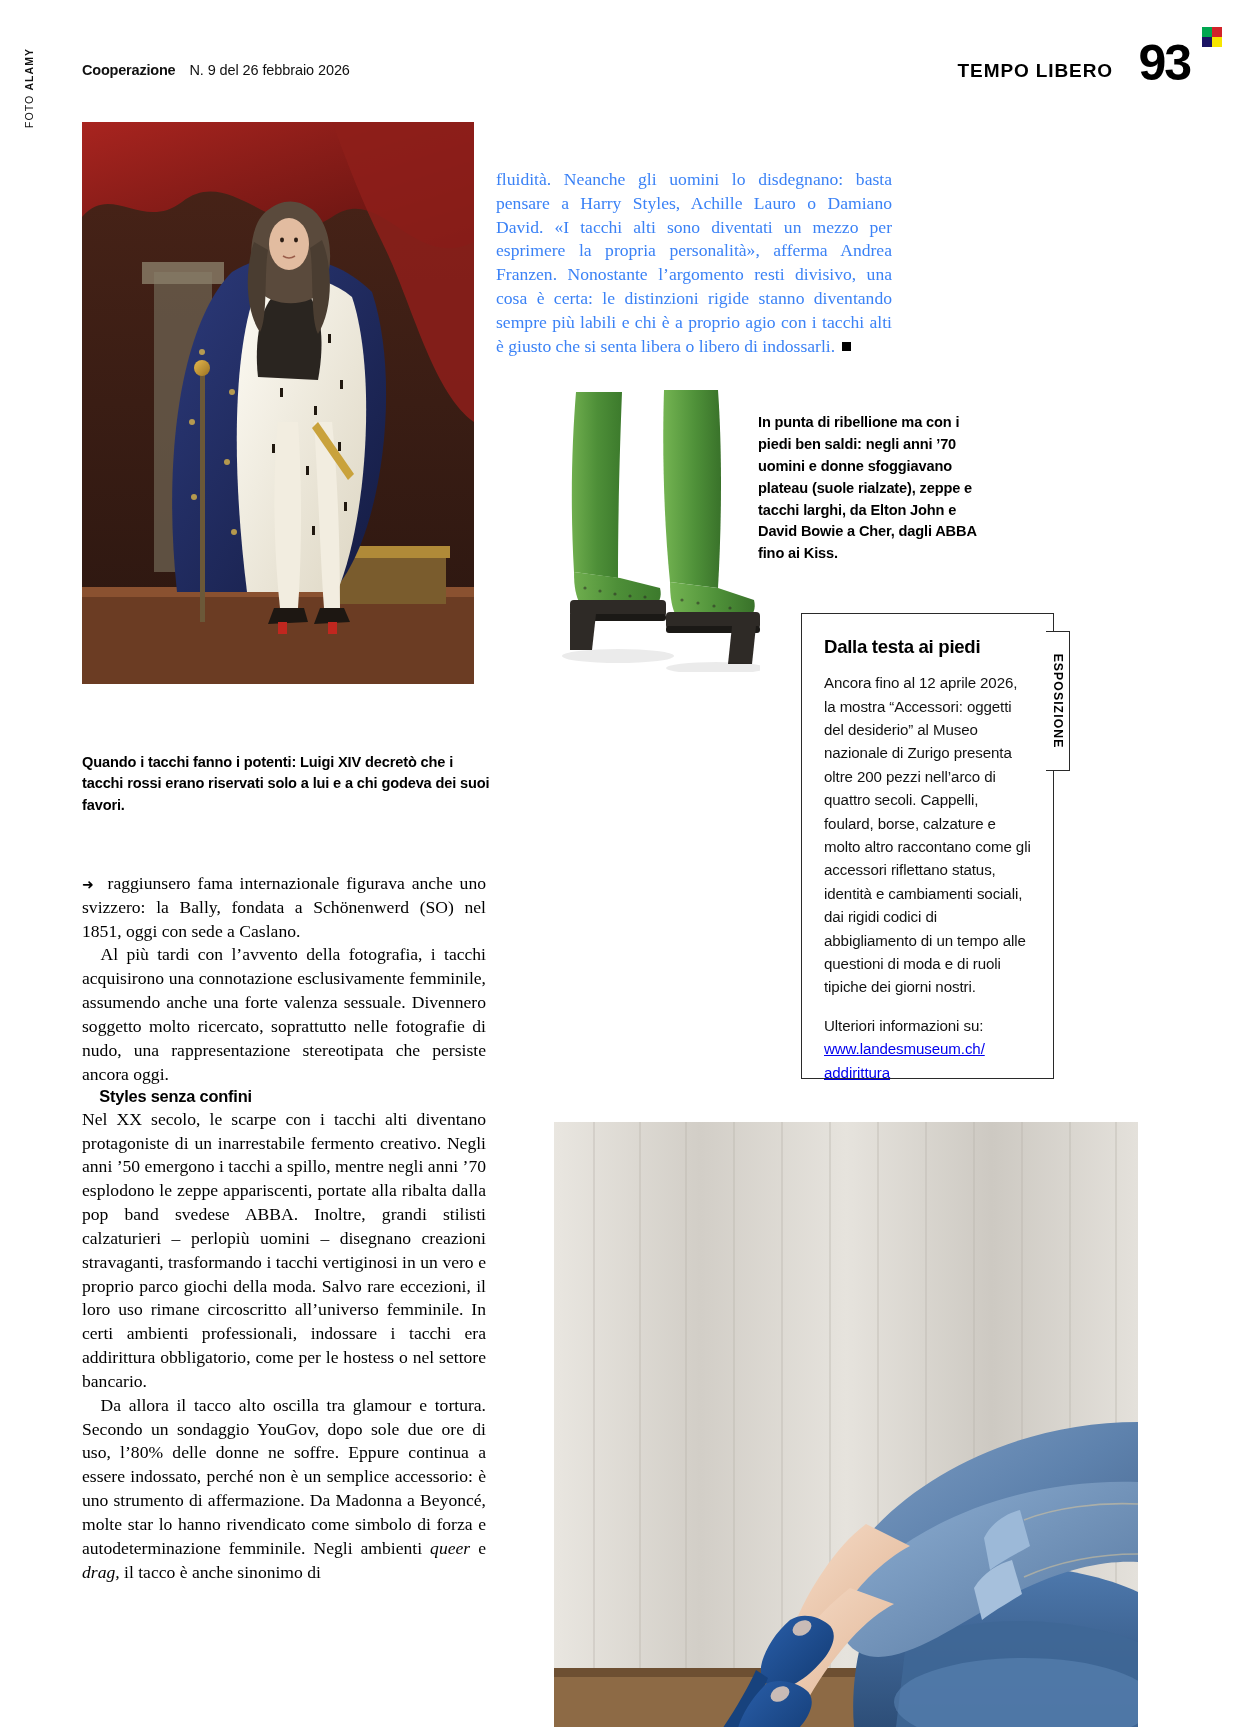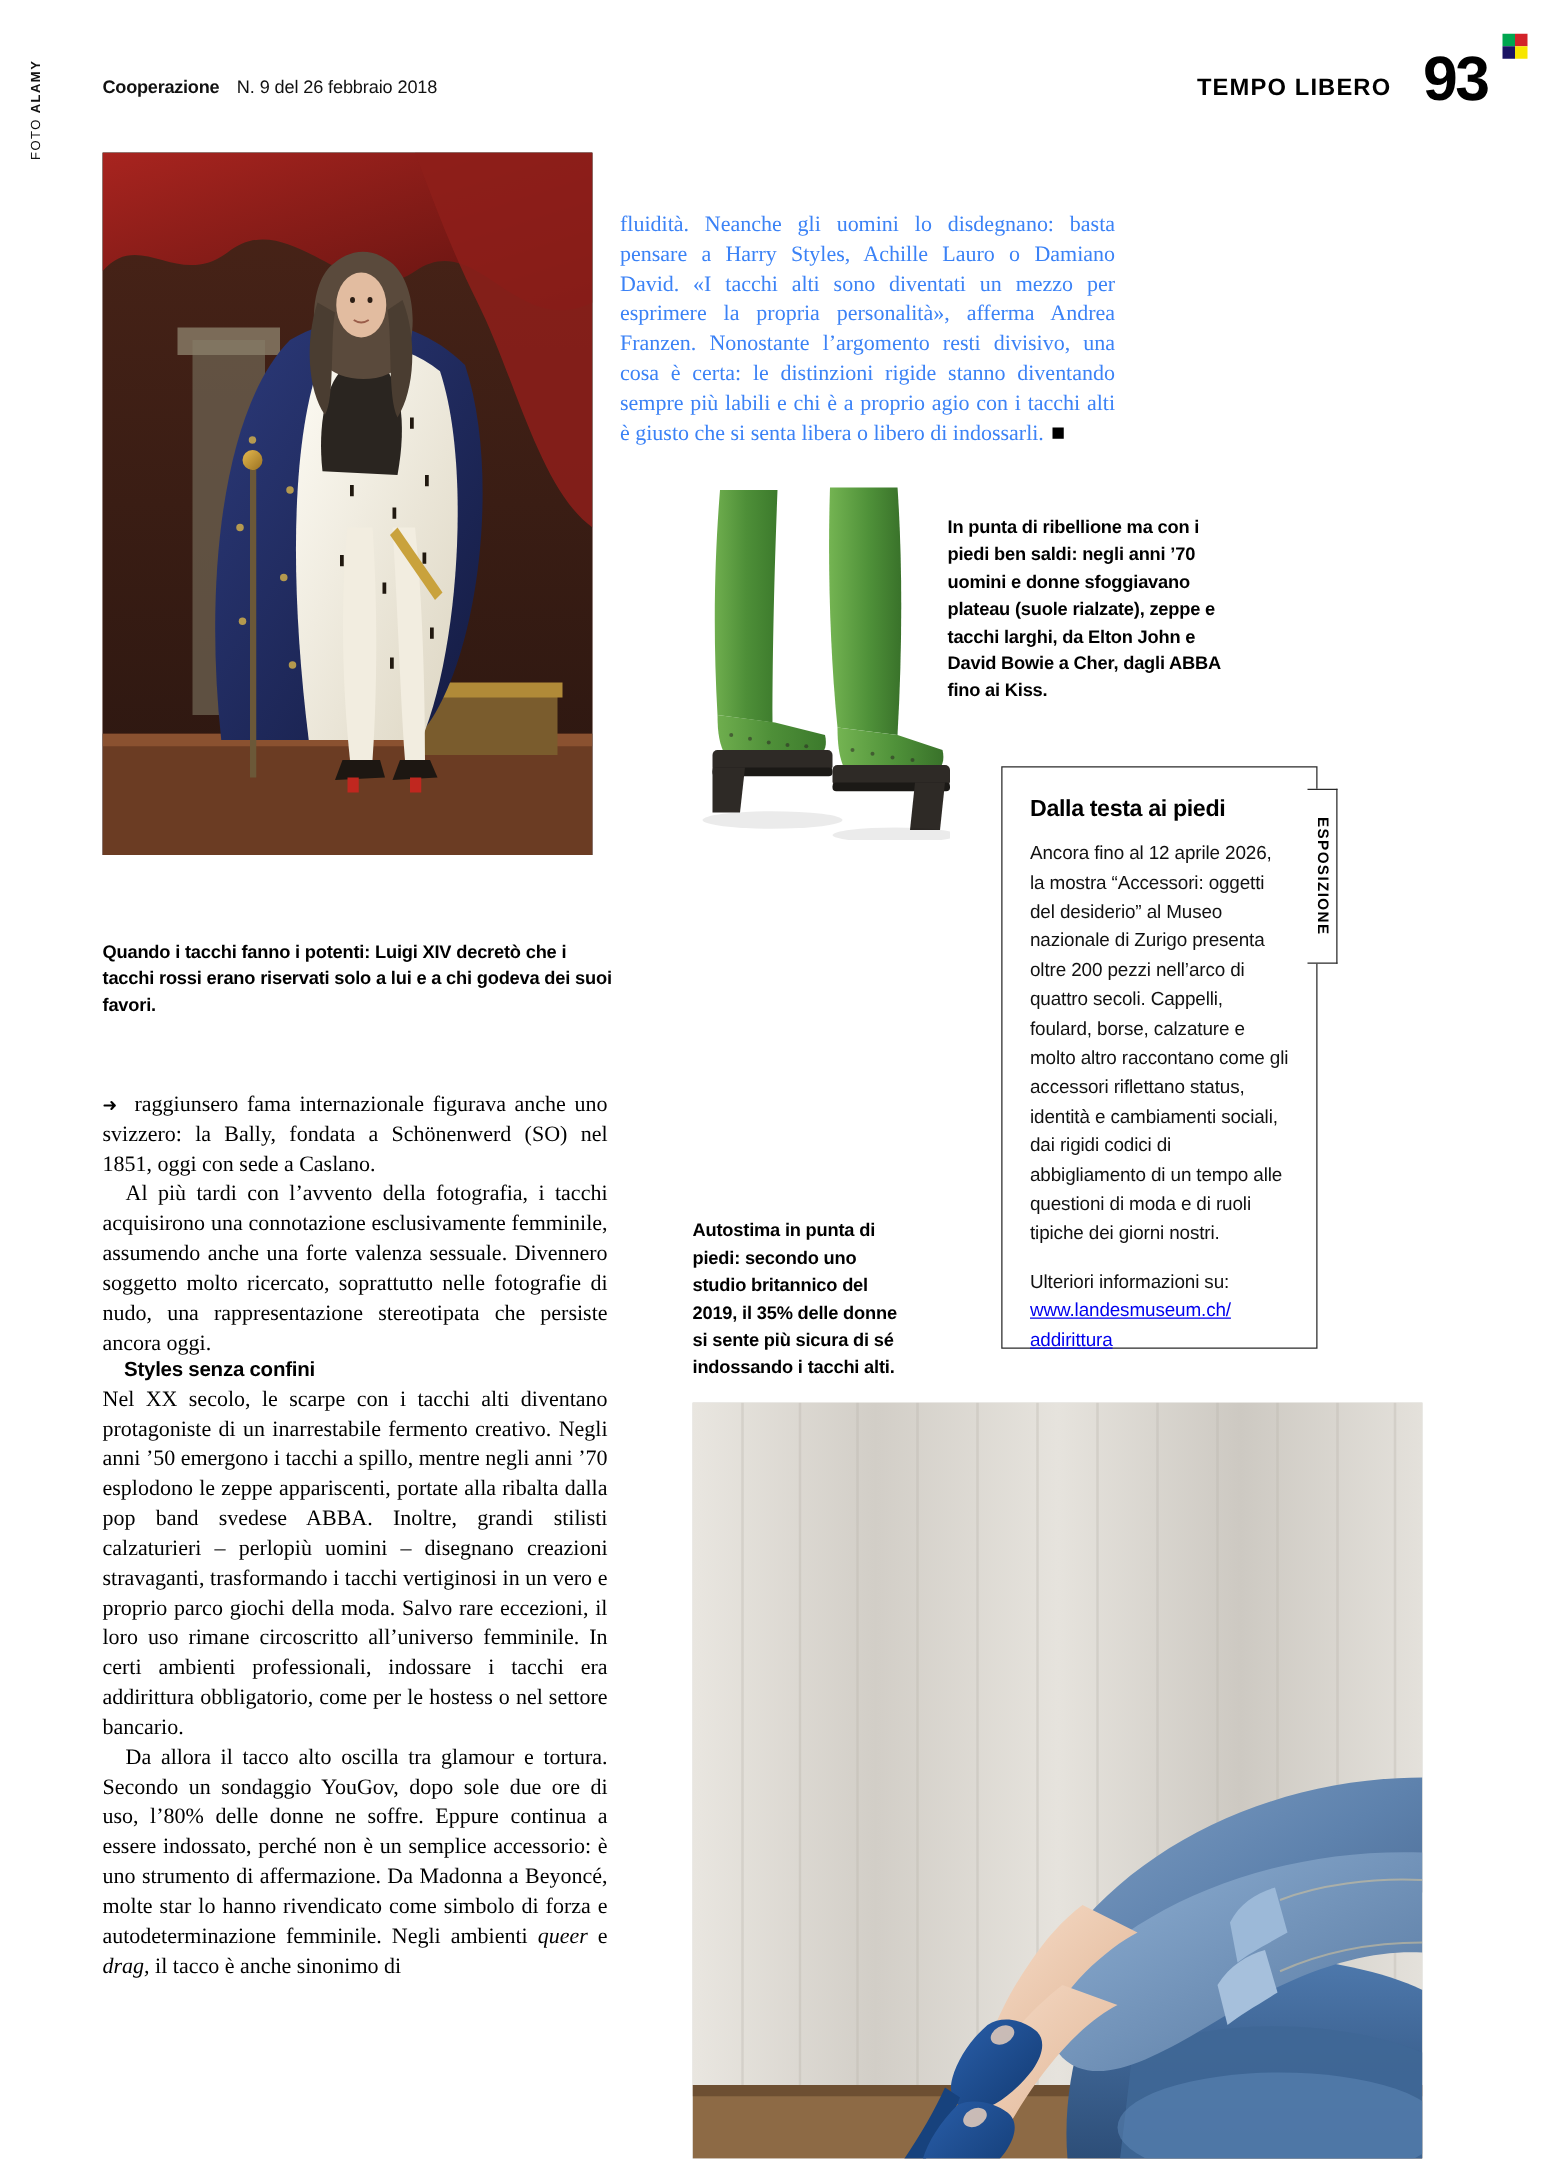--- a/index.html
+++ b/index.html
@@ -152,21 +152,21 @@
   }
   .bottom-photo svg{display:block;width:100%;height:100%;}
 </style>
 </head>
 <body>
 
 <div class="page">
 
   <div class="masthead">
     <span class="brand">Cooperazione</span>
-    <span class="issue">N. 9 del 26 febbraio 2018</span>
+    <span class="issue">N. 9 del 26 febbraio 2026</span>
   </div>
 
   <div class="rubric">TEMPO LIBERO</div>
   <div class="folio">93</div>
 
   <div class="regmark">
     <i id="rm0" style="background: rgb(0, 166, 80);"></i>
       <i id="rm1" style="background: rgb(210, 35, 42);"></i>
       <i id="rm2" style="background: rgb(27, 20, 100);"></i>
       <i id="rm3" style="background: rgb(247, 230, 0);"></i>
@@ -347,21 +347,20 @@
         <a class="expo-link" href="#">www.landesmuseum.ch/</a>
         <a class="expo-link" href="#">addirittura</a>
       </div>
     </div>
   </div>
 
   <div class="expo-tab">
     <span>ESPOSIZIONE</span>
   </div>
 
-  <div class="autostima">Autostima in punta di piedi: secondo uno studio britannico del 2019, il 35% delle donne si sente più sicura di sé indossando i tacchi alti.</div>
 
   <div class="bottom-photo">
     <svg viewBox="0 0 584 605" preserveAspectRatio="none" aria-hidden="true">
       <defs>
         <linearGradient id="curtain" x1="0" y1="0" x2="1" y2="0">
           <stop offset="0" stop-color="#e9e6e0"></stop>
             <stop offset=".25" stop-color="#d2cec7"></stop>
           <stop offset=".5" stop-color="#e6e3dd"></stop>
             <stop offset=".75" stop-color="#cdc9c2"></stop>
           <stop offset="1" stop-color="#e4e1db"></stop>

